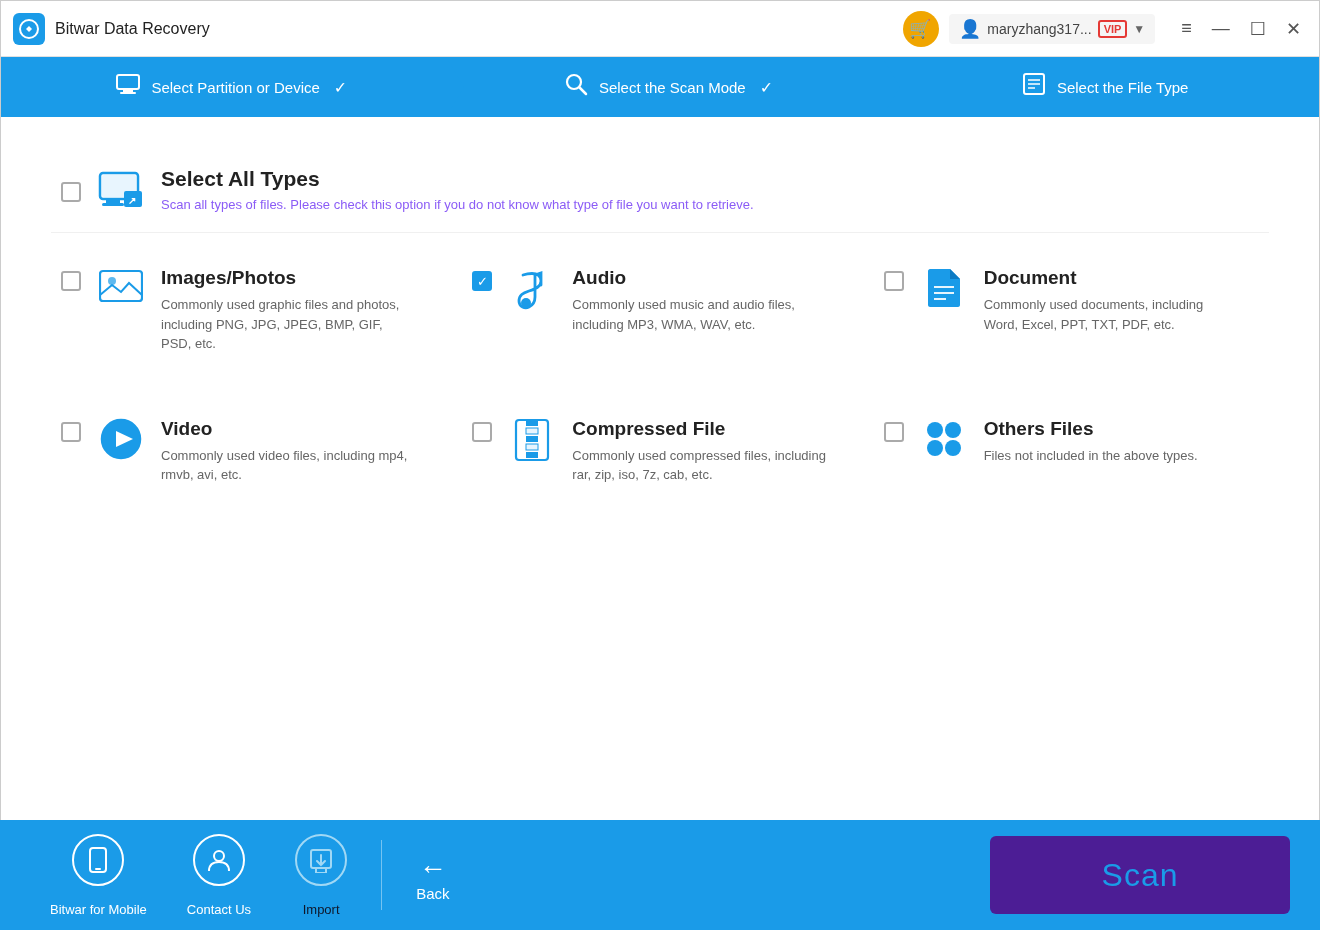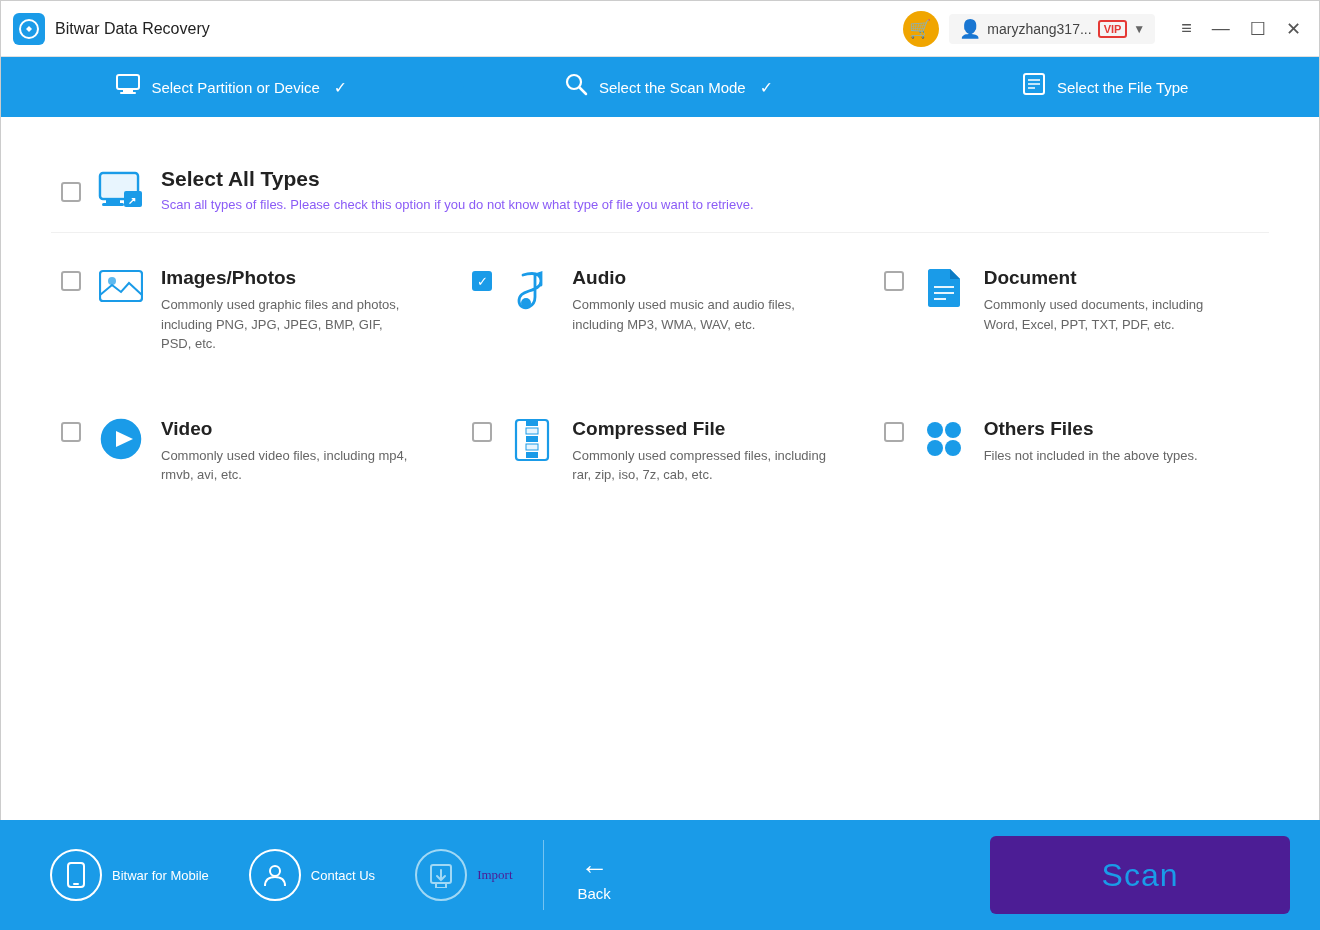--- a/index.html
+++ b/index.html
@@ -220,24 +220,24 @@
       left: 0; right: 0;
       height: 110px;
       background: #1a9be8;
       display: flex;
       align-items: center;
       padding: 0 30px;
       gap: 0;
     }
     .bottom-action {
       display: flex;
-      flex-direction: row;
+      flex-direction: column;
       align-items: center;
       justify-content: center;
-      gap: 10px;
+      gap: 16px;
       color: white;
       font-size: 13px;
       cursor: pointer;
       padding: 0 20px;
       min-width: 100px;
     }
     .bottom-action-icon {
       width: 52px;
       height: 52px;
       border: 2px solid white;
@@ -483,21 +483,21 @@
   <div class="bottom-action">
     <div class="bottom-action-icon">
       <svg width="26" height="26" viewBox="0 0 26 26" fill="none">
         <circle cx="13" cy="9" r="5" stroke="white" stroke-width="2"></circle>
         <path d="M3 24 C3 18 6 15 13 15 C20 15 23 18 23 24" stroke="white" stroke-width="2" fill="none"></path>
       </svg>
     </div>
     <span>Contact Us</span>
   </div>
 
-  <div class="bottom-action" style="color: #4c1d95; font-family: Liberation Serif, serif;">
+  <div class="bottom-action" style="color: #0f172a;">
     <div class="bottom-action-icon" style="border-color: #a0d8f5;">
       <svg width="26" height="26" viewBox="0 0 26 26" fill="none">
         <rect x="3" y="3" width="20" height="18" rx="2" stroke="#a0d8f5" stroke-width="2"></rect>
         <path d="M8 20 L8 26 L18 26 L18 20" stroke="#a0d8f5" stroke-width="2" fill="none"></path>
         <path d="M13 8 L13 18 M9 14 L13 18 L17 14" stroke="#a0d8f5" stroke-width="2" stroke-linecap="round"></path>
       </svg>
     </div>
     <span>Import</span>
   </div>
 

